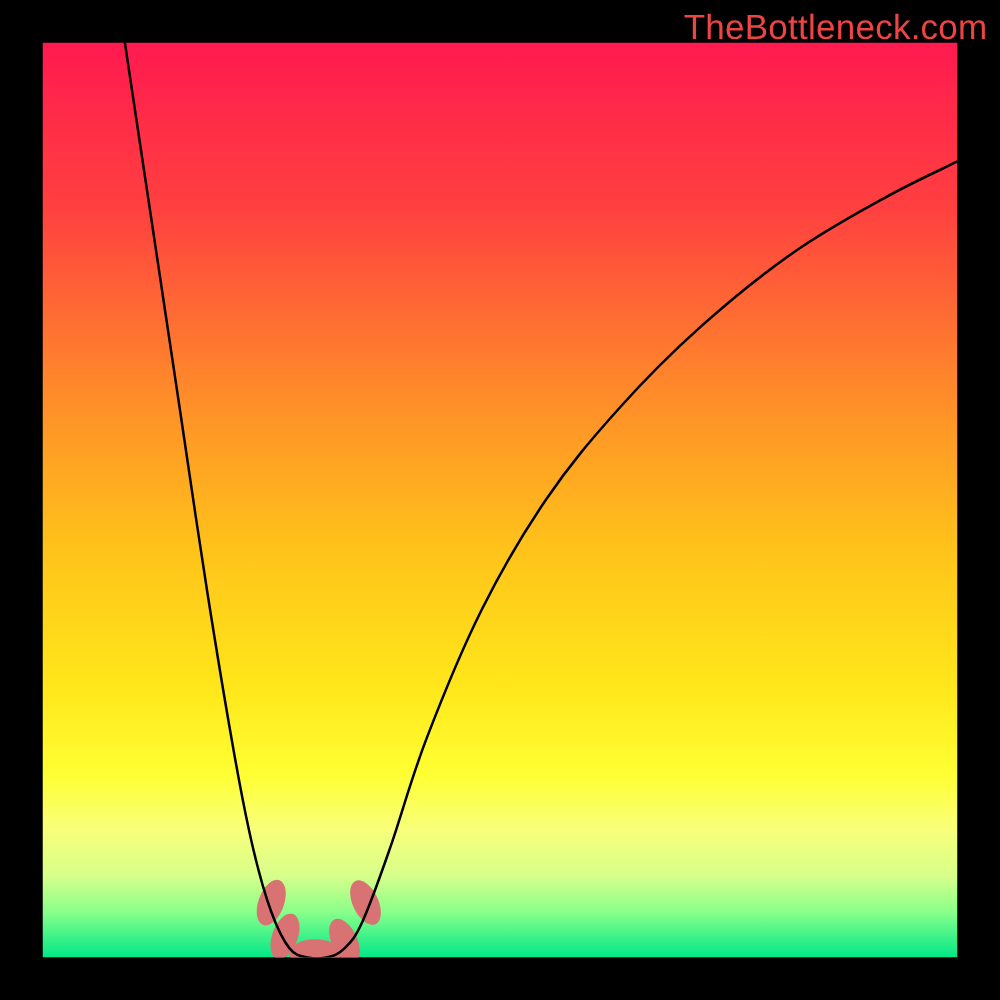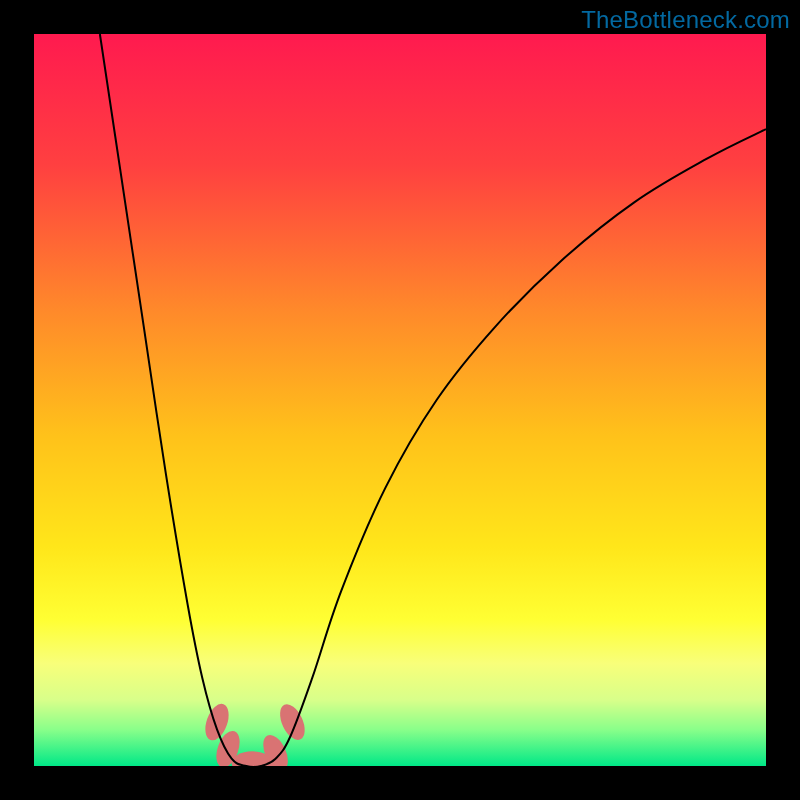--- a/index.html
+++ b/index.html
@@ -31,22 +31,22 @@
     inset: 0;
   }
   .curve-svg {
     position: absolute;
     inset: 0;
   }
   .watermark {
     position: absolute;
     top: 6px;
     right: 10px;
-    color: #0369a1;
-    font-size: 24px;
+    color: #ef4444;
+    font-size: 28px;
     font-weight: 400;
     font-family: Arial, Helvetica, sans-serif;
     letter-spacing: 0.2px;
   }
 </style>
 </head>
 <body>
 
 <div class="frame">
 

